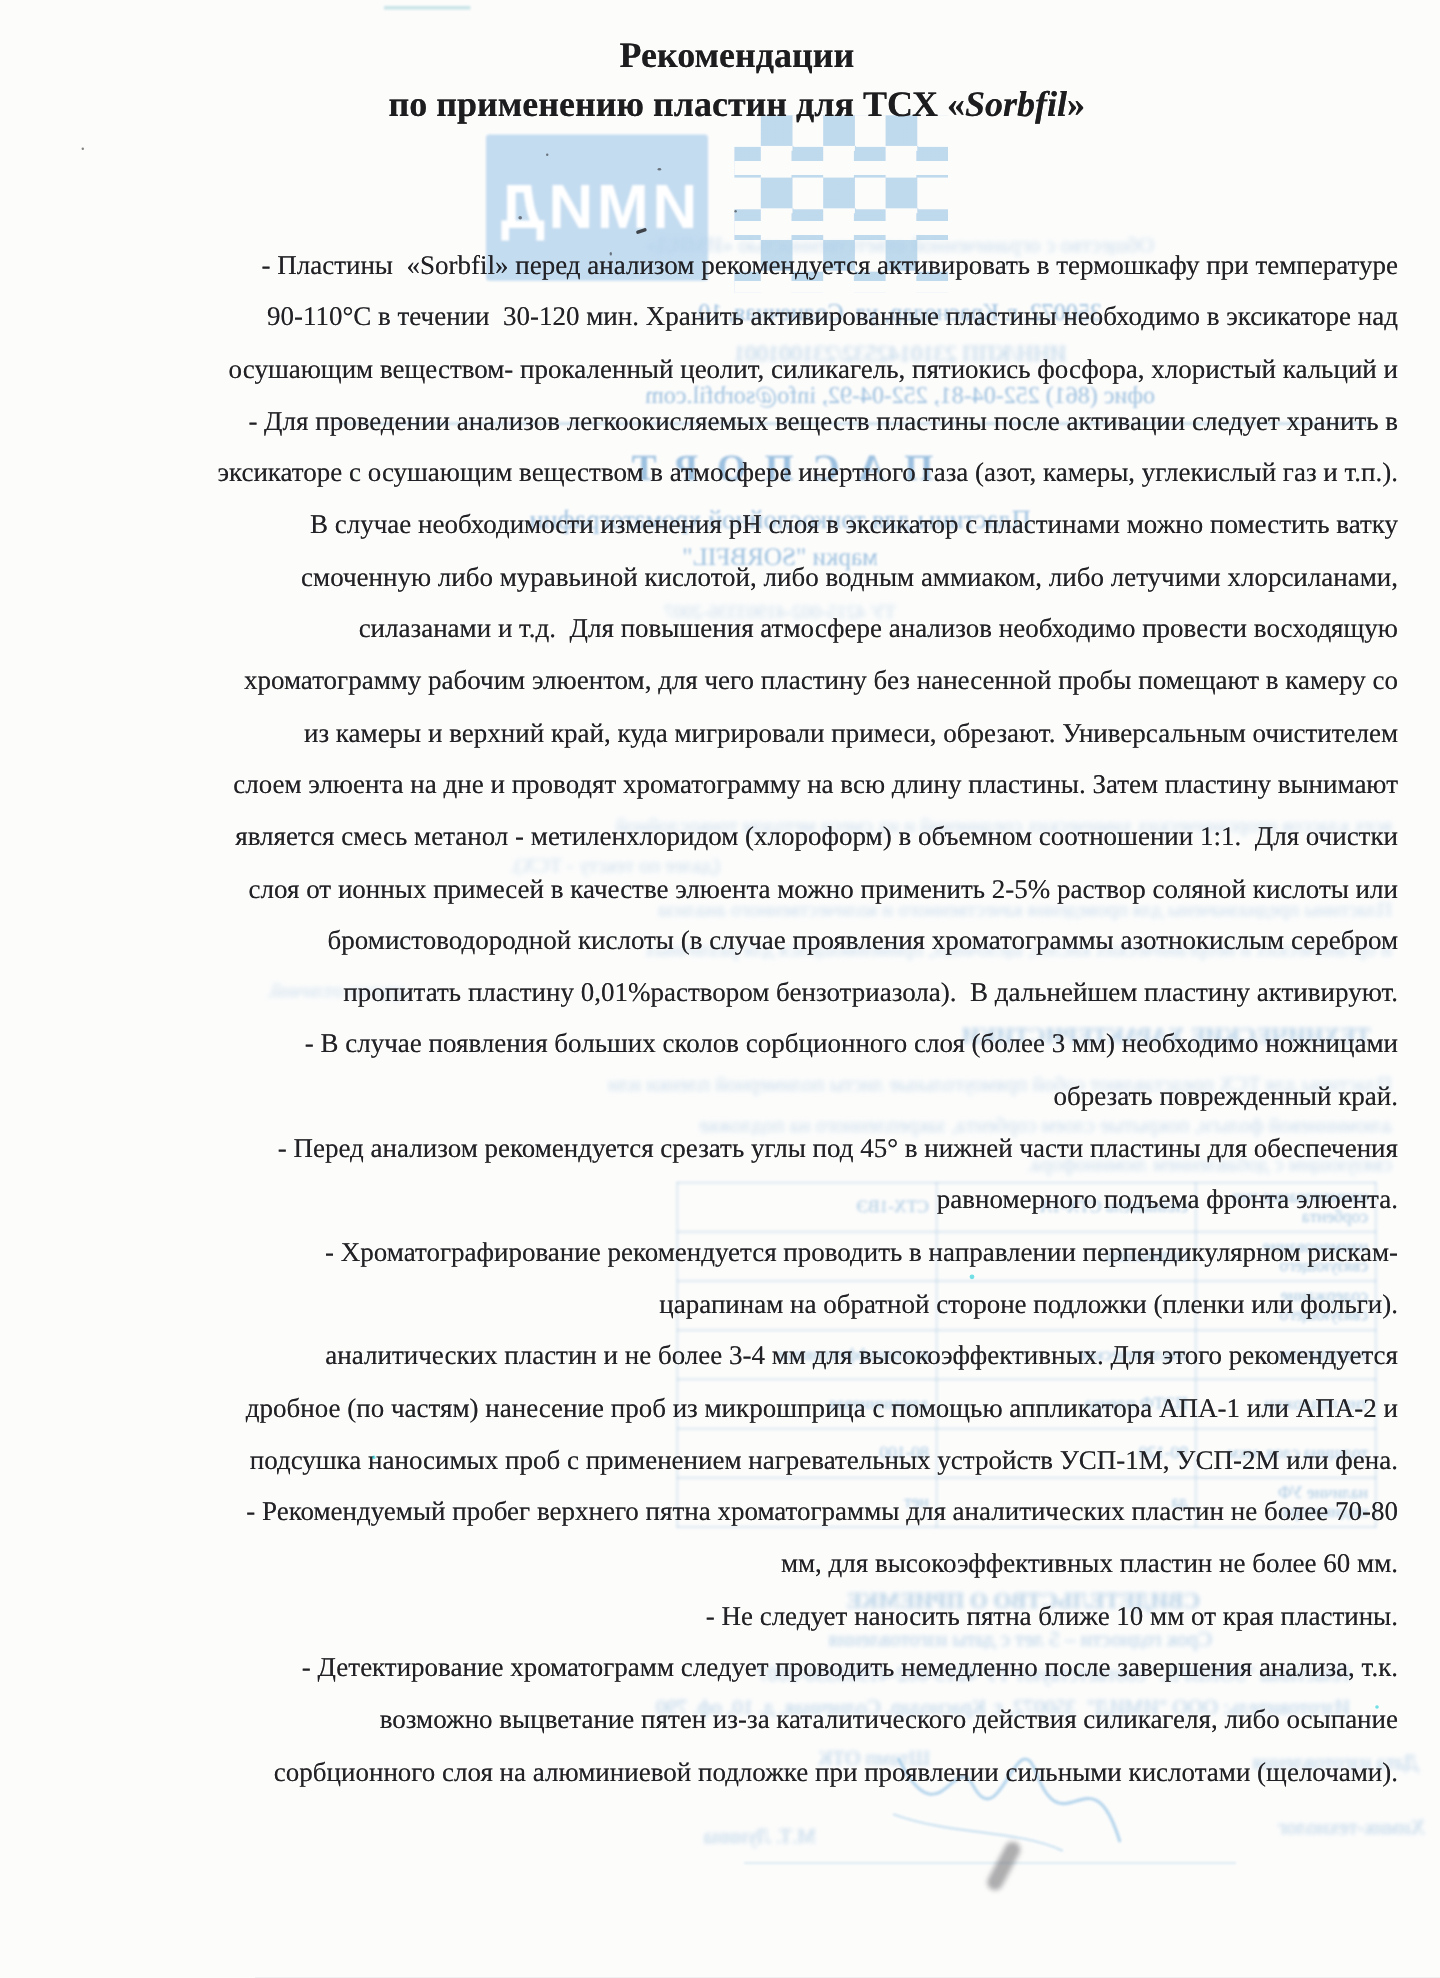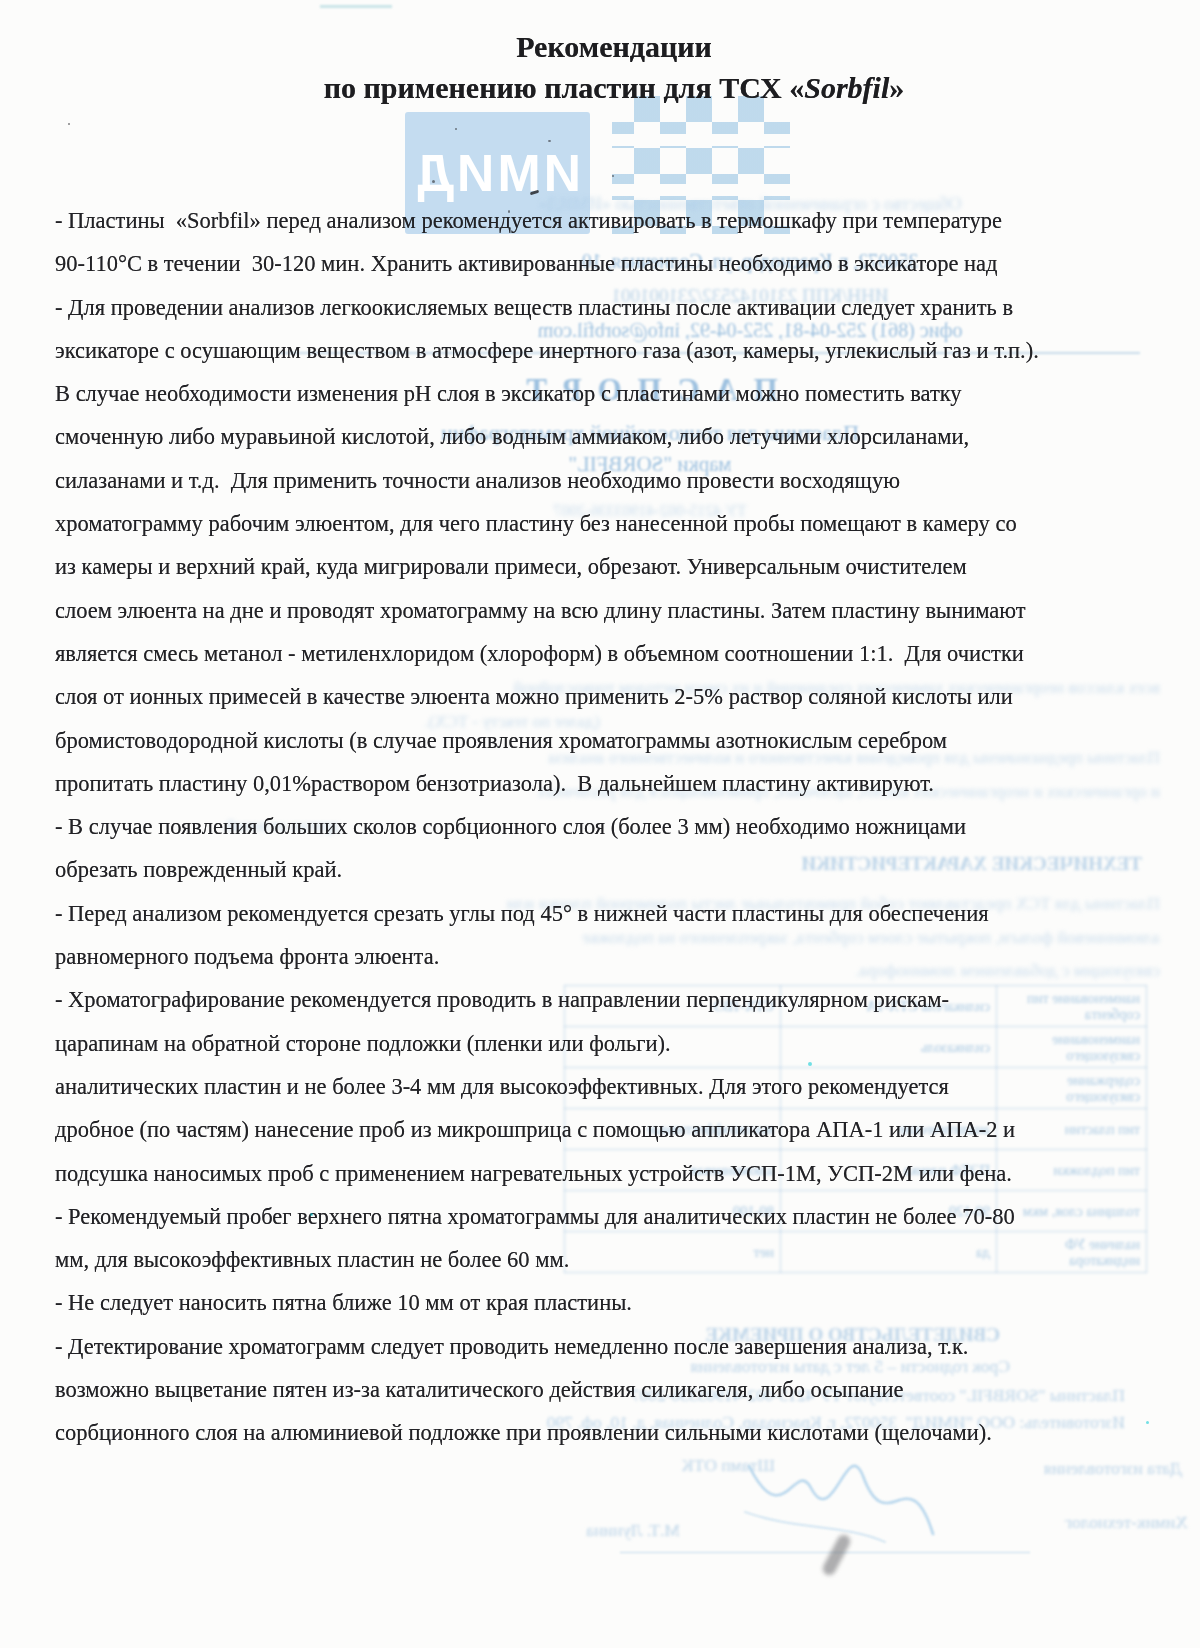--- a/index.html
+++ b/index.html
@@ -5,21 +5,21 @@
   html,body{margin:0;padding:0;background:#e8e8e8;}
   .page{position:relative;width:1200px;height:1648px;background:#fcfcfb;overflow:hidden;
         font-family:"Liberation Serif","DejaVu Serif",serif;}
   
   .front{position:absolute;inset:0;z-index:3;}
   .doc-title{position:absolute;top:26px;left:0;right:0;text-align:center;
              font-weight:bold;font-size:30px;line-height:41px;color:#1d1d20;
              text-shadow:0 0 0.5px rgba(0,0,0,.65);padding-left:28px;}
   .doc-title .brand{font-style:italic;}
   .body-text{position:absolute;left:55px;top:199px;width:1110px;color:#222226;
-             font-size:22.5px;text-shadow:0 0 0.5px rgba(0,0,0,.55);}
+             font-size:22.5px;text-shadow:0 0 0.5px rgba(0,0,0,.55);text-align:right;}
   .line{height:43.3px;line-height:43.3px;white-space:pre;}
   
   .bleed{position:absolute;inset:0;z-index:1;transform:scaleX(-1);
          font-family:"Liberation Serif","DejaVu Serif",serif;}
   .b{position:absolute;white-space:pre;color:rgba(148,186,219,.9);}
   .bl1{filter:blur(1.1px);color:rgba(140,182,218,.85);}
   .bl2{filter:blur(1.7px);color:rgba(158,194,224,.7);}
   .bl3{filter:blur(2.3px);color:rgba(168,200,228,.55);}
   .b-center{text-align:center;}
   .b-logo{position:absolute;left:610px;top:112px;width:185px;height:122px;
@@ -142,27 +142,28 @@
   <div class="front">
     <div class="doc-title">
       <div>Рекомендации</div>
       <div><span>по применению пластин для ТСХ «</span><span class="brand">Sorbfil</span><span>»</span></div>
     </div>
 
     <div class="body-text">
       <div>
         <div class="line">- Пластины  «Sorbfil» перед анализом рекомендуется активировать в термошкафу при температуре</div>
         <div class="line">90-110°С в течении  30-120 мин. Хранить активированные пластины необходимо в эксикаторе над</div>
+        <div class="line">осушающим веществом- прокаленный цеолит, силикагель, пятиокись фосфора, хлористый кальций и</div>
       </div>
       <div>
         <div class="line">- Для проведении анализов легкоокисляемых веществ пластины после активации следует хранить в</div>
         <div class="line">эксикаторе с осушающим веществом в атмосфере инертного газа (азот, камеры, углекислый газ и т.п.).</div>
         <div class="line">В случае необходимости изменения рН слоя в эксикатор с пластинами можно поместить ватку</div>
         <div class="line">смоченную либо муравьиной кислотой, либо водным аммиаком, либо летучими хлорсиланами,</div>
-        <div class="line">силазанами и т.д.  Для применить точности анализов необходимо провести восходящую</div>
+        <div class="line">силазанами и т.д.  Для повышения атмосфере анализов необходимо провести восходящую</div>
         <div class="line">хроматограмму рабочим элюентом, для чего пластину без нанесенной пробы помещают в камеру со</div>
         <div class="line">из камеры и верхний край, куда мигрировали примеси, обрезают. Универсальным очистителем</div>
         <div class="line">слоем элюента на дне и проводят хроматограмму на всю длину пластины. Затем пластину вынимают</div>
         <div class="line">является смесь метанол - метиленхлоридом (хлороформ) в объемном соотношении 1:1.  Для очистки</div>
         <div class="line">слоя от ионных примесей в качестве элюента можно применить 2-5% раствор соляной кислоты или</div>
         <div class="line">бромистоводородной кислоты (в случае проявления хроматограммы азотнокислым серебром</div>
         <div class="line">пропитать пластину 0,01%раствором бензотриазола).  В дальнейшем пластину активируют.</div>
       </div>
       <div>
         <div class="line">- В случае появления больших сколов сорбционного слоя (более 3 мм) необходимо ножницами</div>

